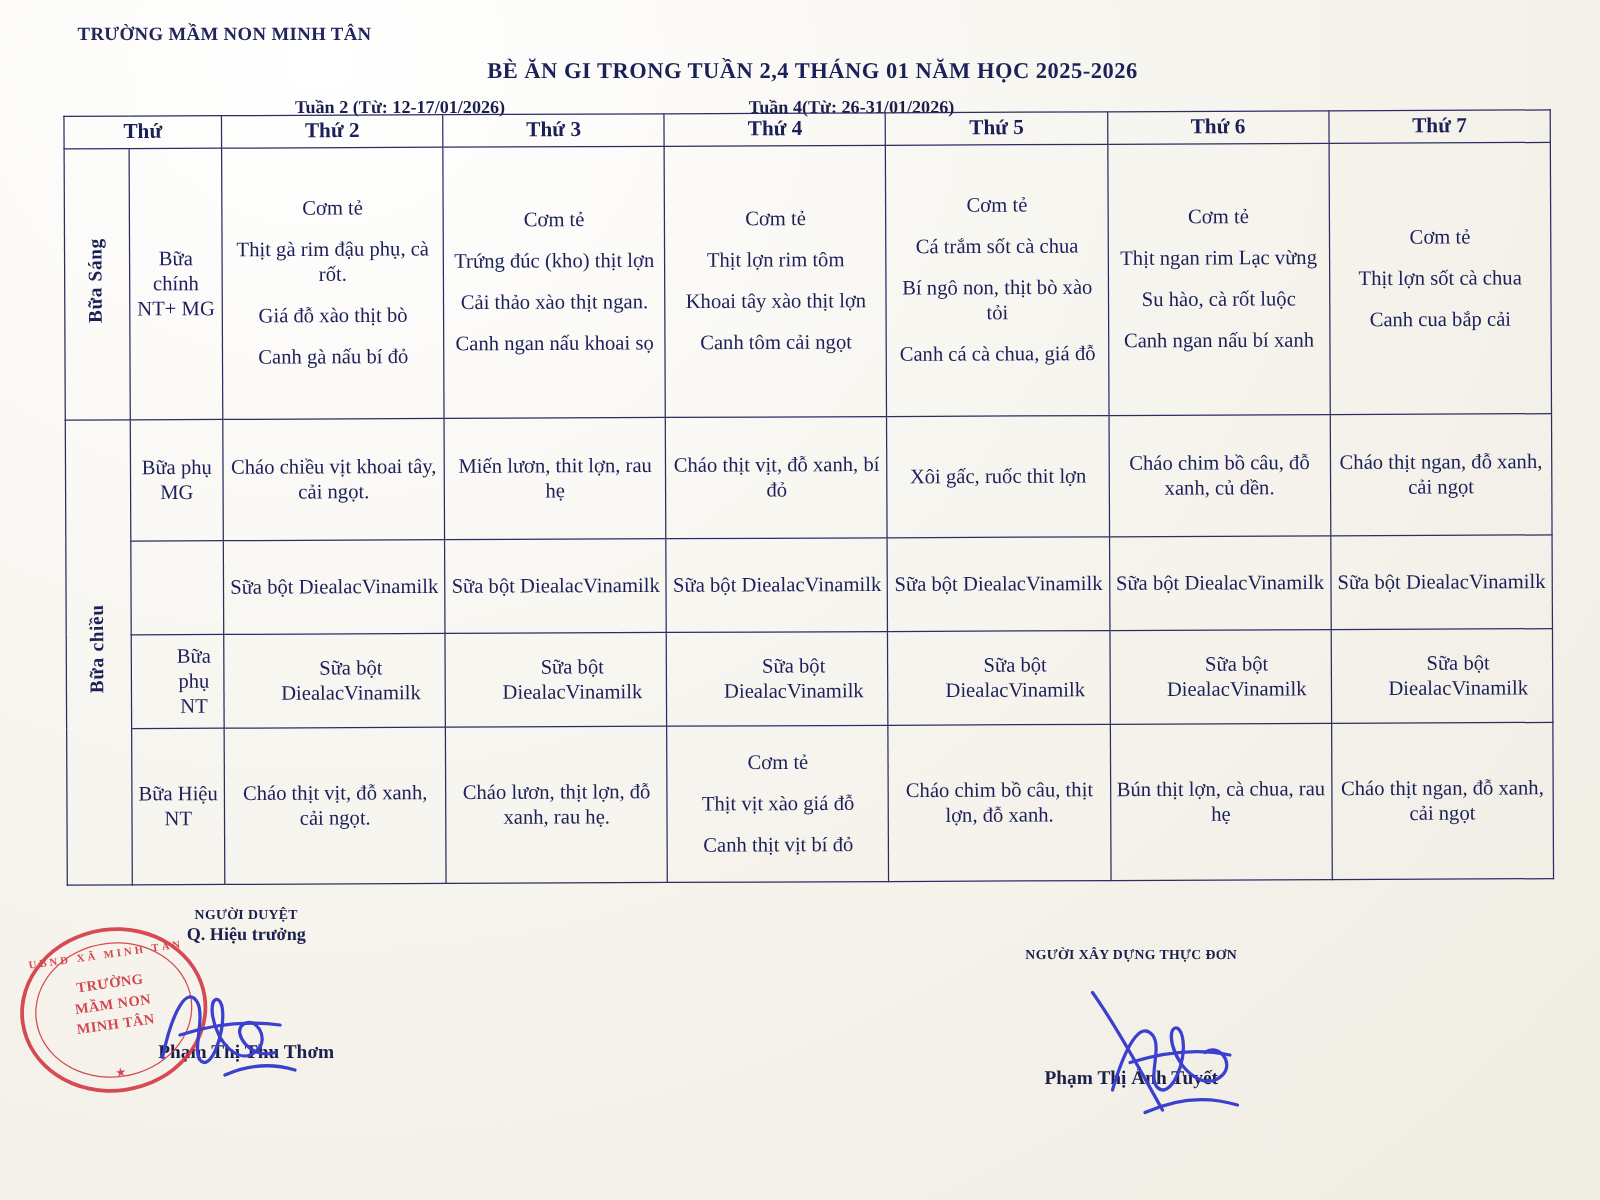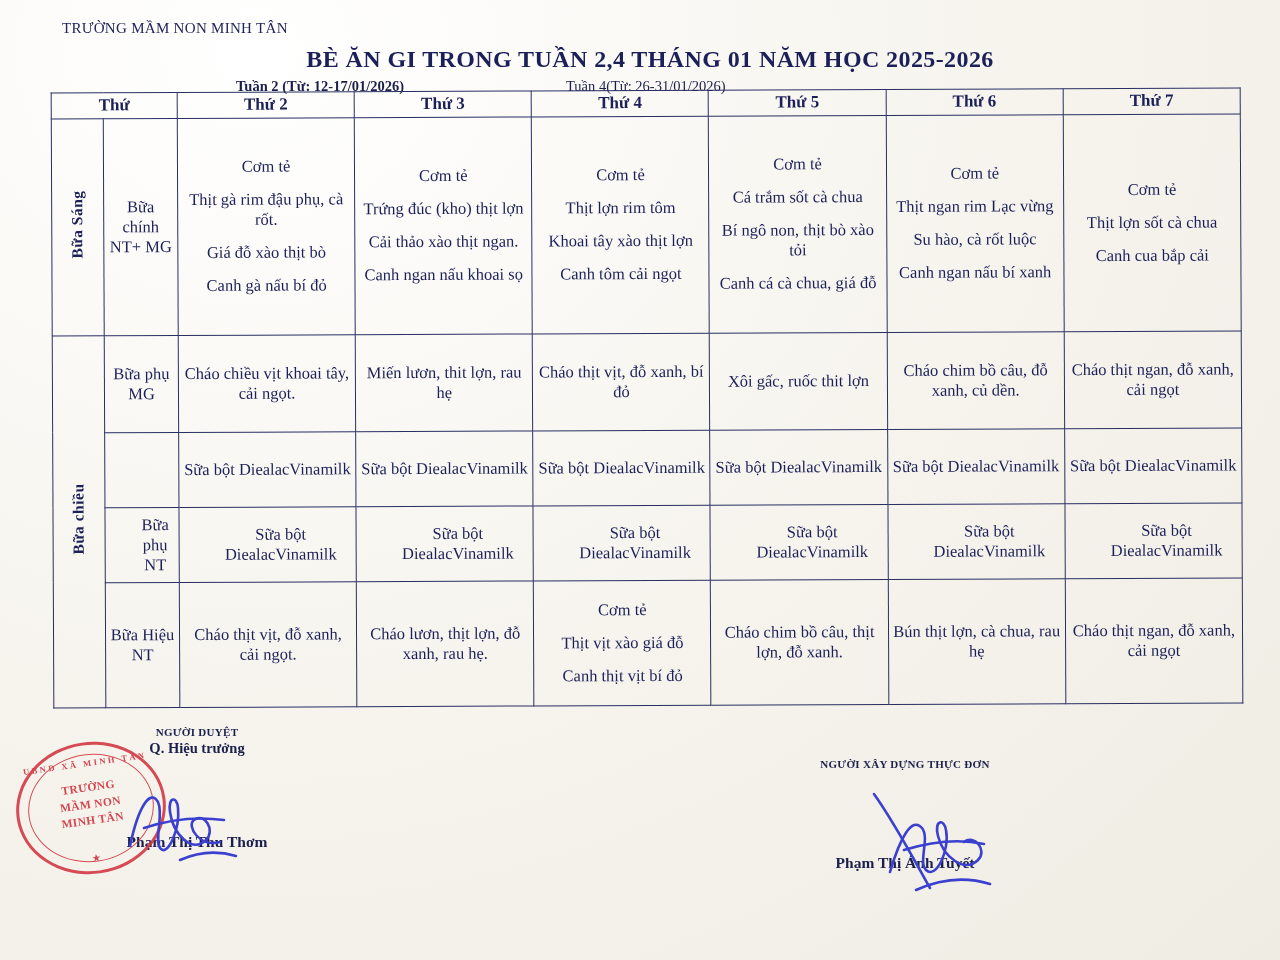--- a/index.html
+++ b/index.html
@@ -56,52 +56,52 @@
   }
   .bg-t1 { left: 815px; top: 0px; }
   .bg-t2 { left: 868px; top: 10px; }
   .bg-t3 { left: 975px; top: 6px; }
   .bg-t4 { left: 1195px; top: 14px; font-size: 15px; }
 
   .school-name {
     position: absolute;
     left: 62px; top: 20px;
     font-size: 15px;
-    font-weight: normal;
+    font-weight: bold;
     letter-spacing: .3px;
     color: #22265c;
   }
 
   .doc-title {
     position: absolute;
     left: 0; right: 0; top: 46px;
     text-align: center;
-    font-size: 24px;
+    font-size: 18px;
     font-weight: bold;
     letter-spacing: .4px;
     color: #1c2059;
     padding-left: 20px;
   }
 
   .week-labels {
     position: absolute;
     top: 78px; left: 0; right: 0;
     height: 20px;
   }
   .week-2 {
     position: absolute;
     left: 236px; top: 0;
     font-size: 14.5px;
     font-weight: bold;
   }
   .week-4 {
     position: absolute;
-    left: 566px; top: 0;
+    left: 599px; top: 0;
     font-size: 14.5px;
-    font-weight: normal;
+    font-weight: bold;
     text-align: right;
   }
 
   
   .menu-table {
     position: absolute;
     left: 52px;
     top: 90px;
     width: 1190px;
     border-collapse: collapse;

